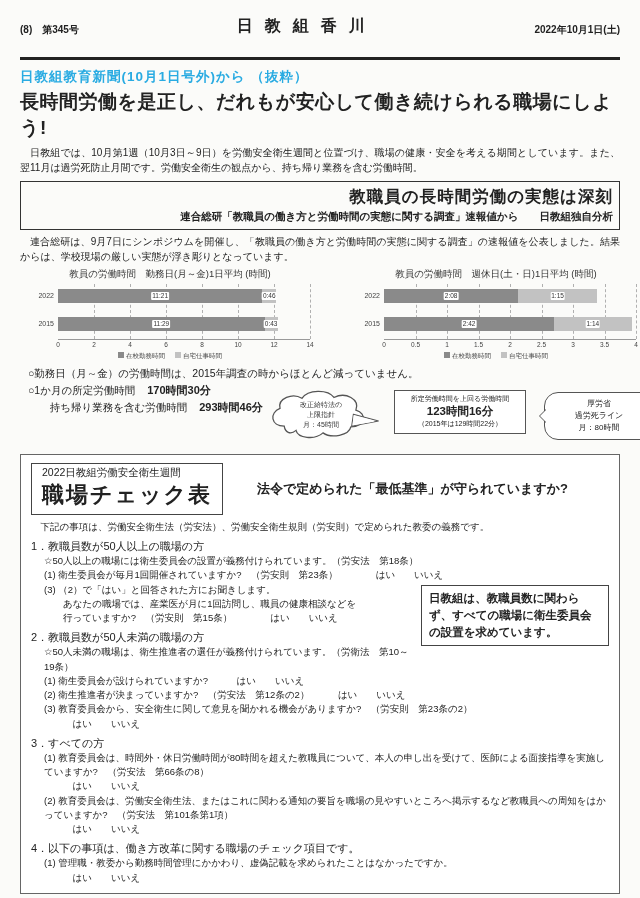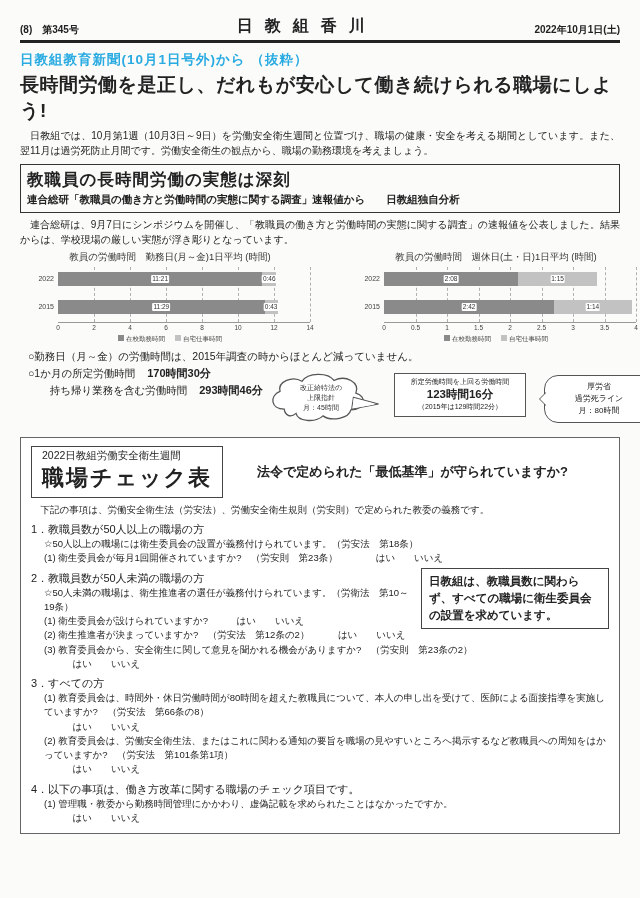--- a/index.html
+++ b/index.html
@@ -2,29 +2,29 @@
 <html><head>
 <meta charset="utf-8">
 <style>
   * { box-sizing: border-box; margin: 0; padding: 0; }
   html,body { width:640px; height:898px; background:#fbfbf9; overflow:hidden;
     font-family:"Liberation Sans","DejaVu Sans",sans-serif; color:#222; }
   .page { padding:16px 20px 0 20px; }
 
   
   .mast { display:flex; align-items:flex-end; justify-content:space-between;
-    border-bottom:3px solid #222; padding-bottom:3px; }
+    border-bottom:3px solid #222; padding-bottom:20px; }
   .mast-left,.mast-right { font-size:10px; font-weight:bold; }
   .mast-center { font-size:16px; font-weight:bold; letter-spacing:12px; }
 
   .source { color:#29abe2; font-weight:bold; font-size:13.5px; margin-top:8px; letter-spacing:1px; }
   .headline { font-size:19px; font-weight:bold; margin-top:3px; letter-spacing:0.5px; }
   .para { font-size:10px; line-height:1.5; margin-top:4px; text-align:justify; }
 
-  .deep-box { border:1.5px solid #333; margin-top:6px; padding:4px 6px 5px; text-align:left; }
+  .deep-box { border:1.5px solid #333; margin-top:6px; padding:4px 6px 5px; text-align:right; }
   .deep-title { font-size:16.5px; font-weight:bold; letter-spacing:1px; }
   .deep-sub { font-size:10.5px; margin-top:2px; font-weight:bold; }
 
   .sec1-h { font-size:12.5px; font-weight:bold; margin-top:8px; padding-left:10px; }
 
   
   .charts { display:flex; margin-top:4px;gap:16px; }
   .chart { width:300px; flex:none; }
   .chart + .chart { margin-left:10px; }
   .chart-title { font-size:9.5px; text-align:center; color:#333; }
@@ -81,21 +81,21 @@
 <div class="page">
 
   <div class="mast">
     <span class="mast-left">(8)　第345号</span>
     <span class="mast-center">日教組香川</span>
     <span class="mast-right">2022年10月1日(土)</span>
   </div>
 
   <div class="source">日教組教育新聞(10月1日号外)から （抜粋）</div>
   <div class="headline">長時間労働を是正し、だれもが安心して働き続けられる職場にしよう!</div>
-  <div class="para">　日教組では、10月第1週（10月3日～9日）を労働安全衛生週間と位置づけ、職場の健康・安全を考える期間としています。また、翌11月は過労死防止月間です。労働安全衛生の観点から、職場の勤務環境を考えましょう。</div>
+  <div class="para">　日教組では、10月第1週（10月3日～9日）を労働安全衛生週間と位置づけ、職場の健康・安全を考える期間としています。また、翌11月は過労死防止月間です。労働安全衛生の観点から、持ち帰り業務を含む労働時間。</div>
 
   <div class="deep-box">
     <div class="deep-title">教職員の長時間労働の実態は深刻</div>
     <div class="deep-sub">連合総研「教職員の働き方と労働時間の実態に関する調査」速報値から　　日教組独自分析</div>
   </div>
 
   <div class="para">　連合総研は、9月7日にシンポジウムを開催し、「教職員の働き方と労働時間の実態に関する調査」の速報値を公表しました。結果からは、学校現場の厳しい実態が浮き彫りとなっています。</div>
 
 
   <div class="charts">
@@ -233,20 +233,23 @@
         <div class="stb2">職場チェック表</div>
       </div>
       <div class="sheet-q">法令で定められた「最低基準」が守られていますか?</div>
     </div>
     <div class="sheet-intro">　下記の事項は、労働安全衛生法（労安法）、労働安全衛生規則（労安則）で定められた教委の義務です。</div>
 
     <div class="sec-h">1．教職員数が50人以上の職場の方</div>
     <div class="star">☆50人以上の職場には衛生委員会の設置が義務付けられています。（労安法　第18条）</div>
     <div class="item">(1) 衛生委員会が毎月1回開催されていますか?　（労安則　第23条）　　　　はい　　いいえ</div>
     <div class="side-box">日教組は、教職員数に関わらず、すべての職場に衛生委員会の設置を求めています。</div>
+    <div class="item">(3) （2）で「はい」と回答された方にお聞きします。
+　　あなたの職場では、産業医が月に1回訪問し、職員の健康相談などを
+　　行っていますか?　（労安則　第15条）　　　　はい　　いいえ</div>
 
     <div class="sec-h">2．教職員数が50人未満の職場の方</div>
     <div class="star">☆50人未満の職場は、衛生推進者の選任が義務付けられています。（労衛法　第10～19条）</div>
     <div class="item">(1) 衛生委員会が設けられていますか?　　　はい　　いいえ</div>
     <div class="item">(2) 衛生推進者が決まっていますか?　（労安法　第12条の2）　　　はい　　いいえ</div>
     <div class="item">(3) 教育委員会から、安全衛生に関して意見を聞かれる機会がありますか?　（労安則　第23条の2）
 　　　はい　　いいえ</div>
 
     <div class="sec-h">3．すべての方</div>
     <div class="item">(1) 教育委員会は、時間外・休日労働時間が80時間を超えた教職員について、本人の申し出を受けて、医師による面接指導を実施していますか?　（労安法　第66条の8）

